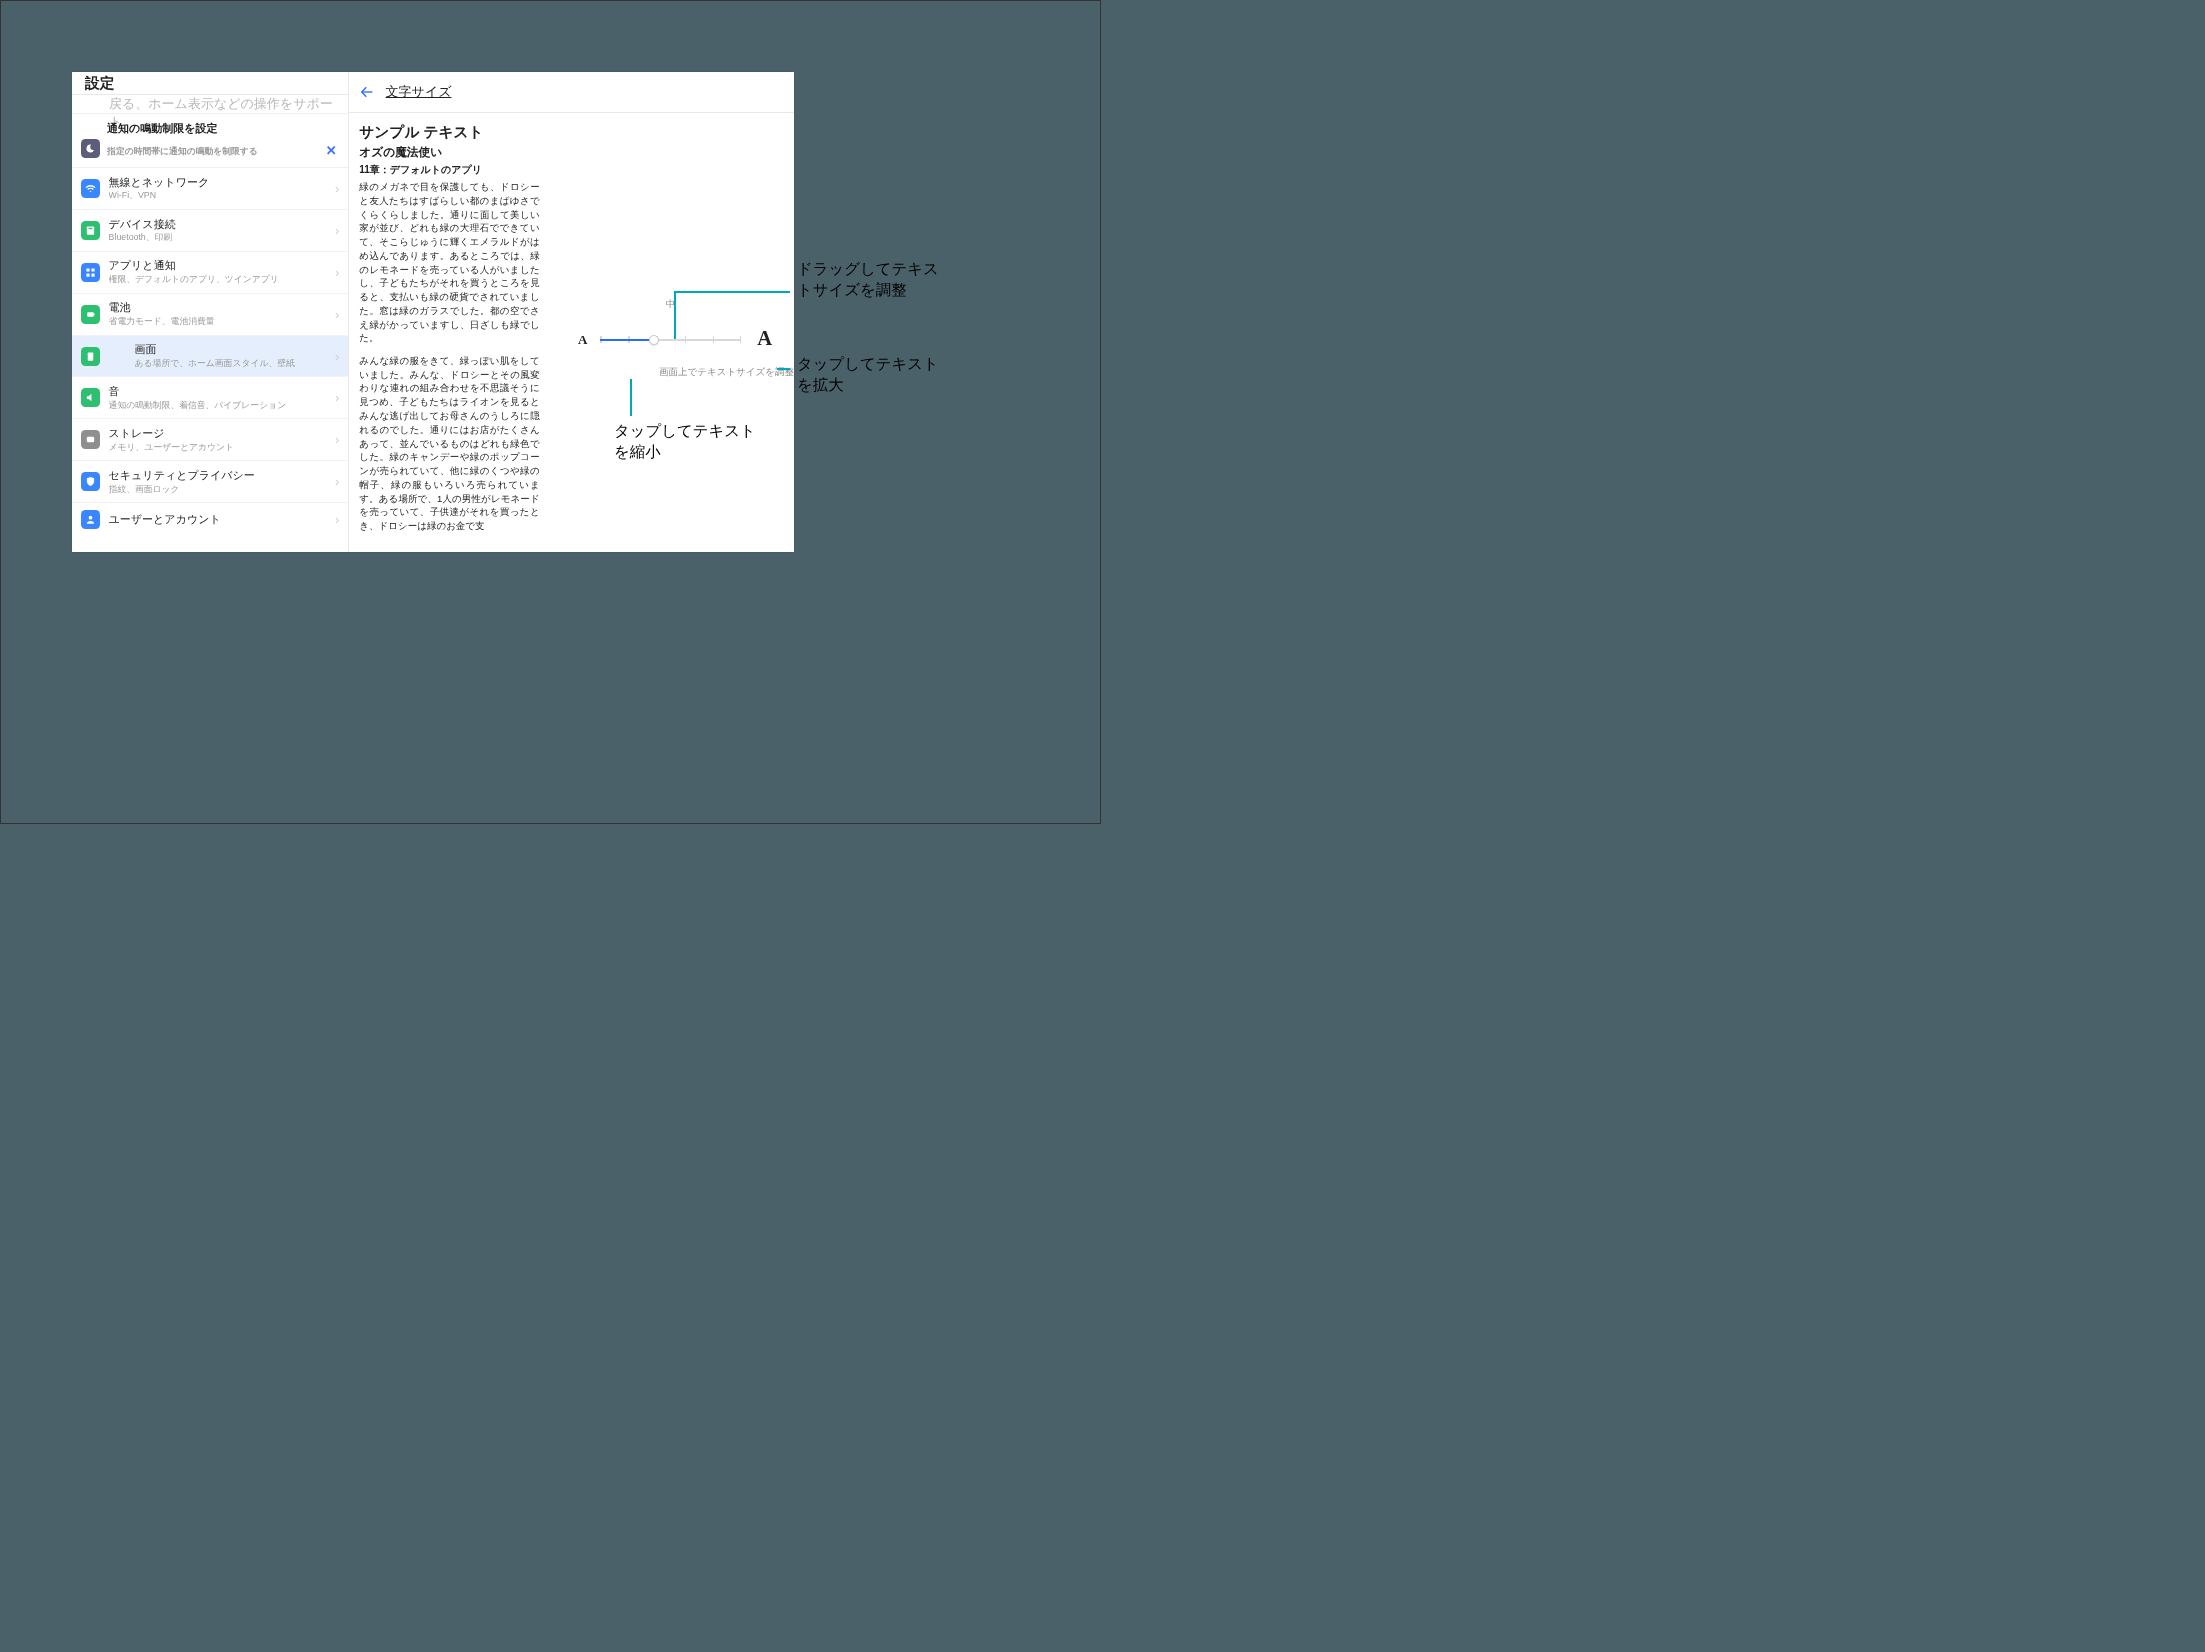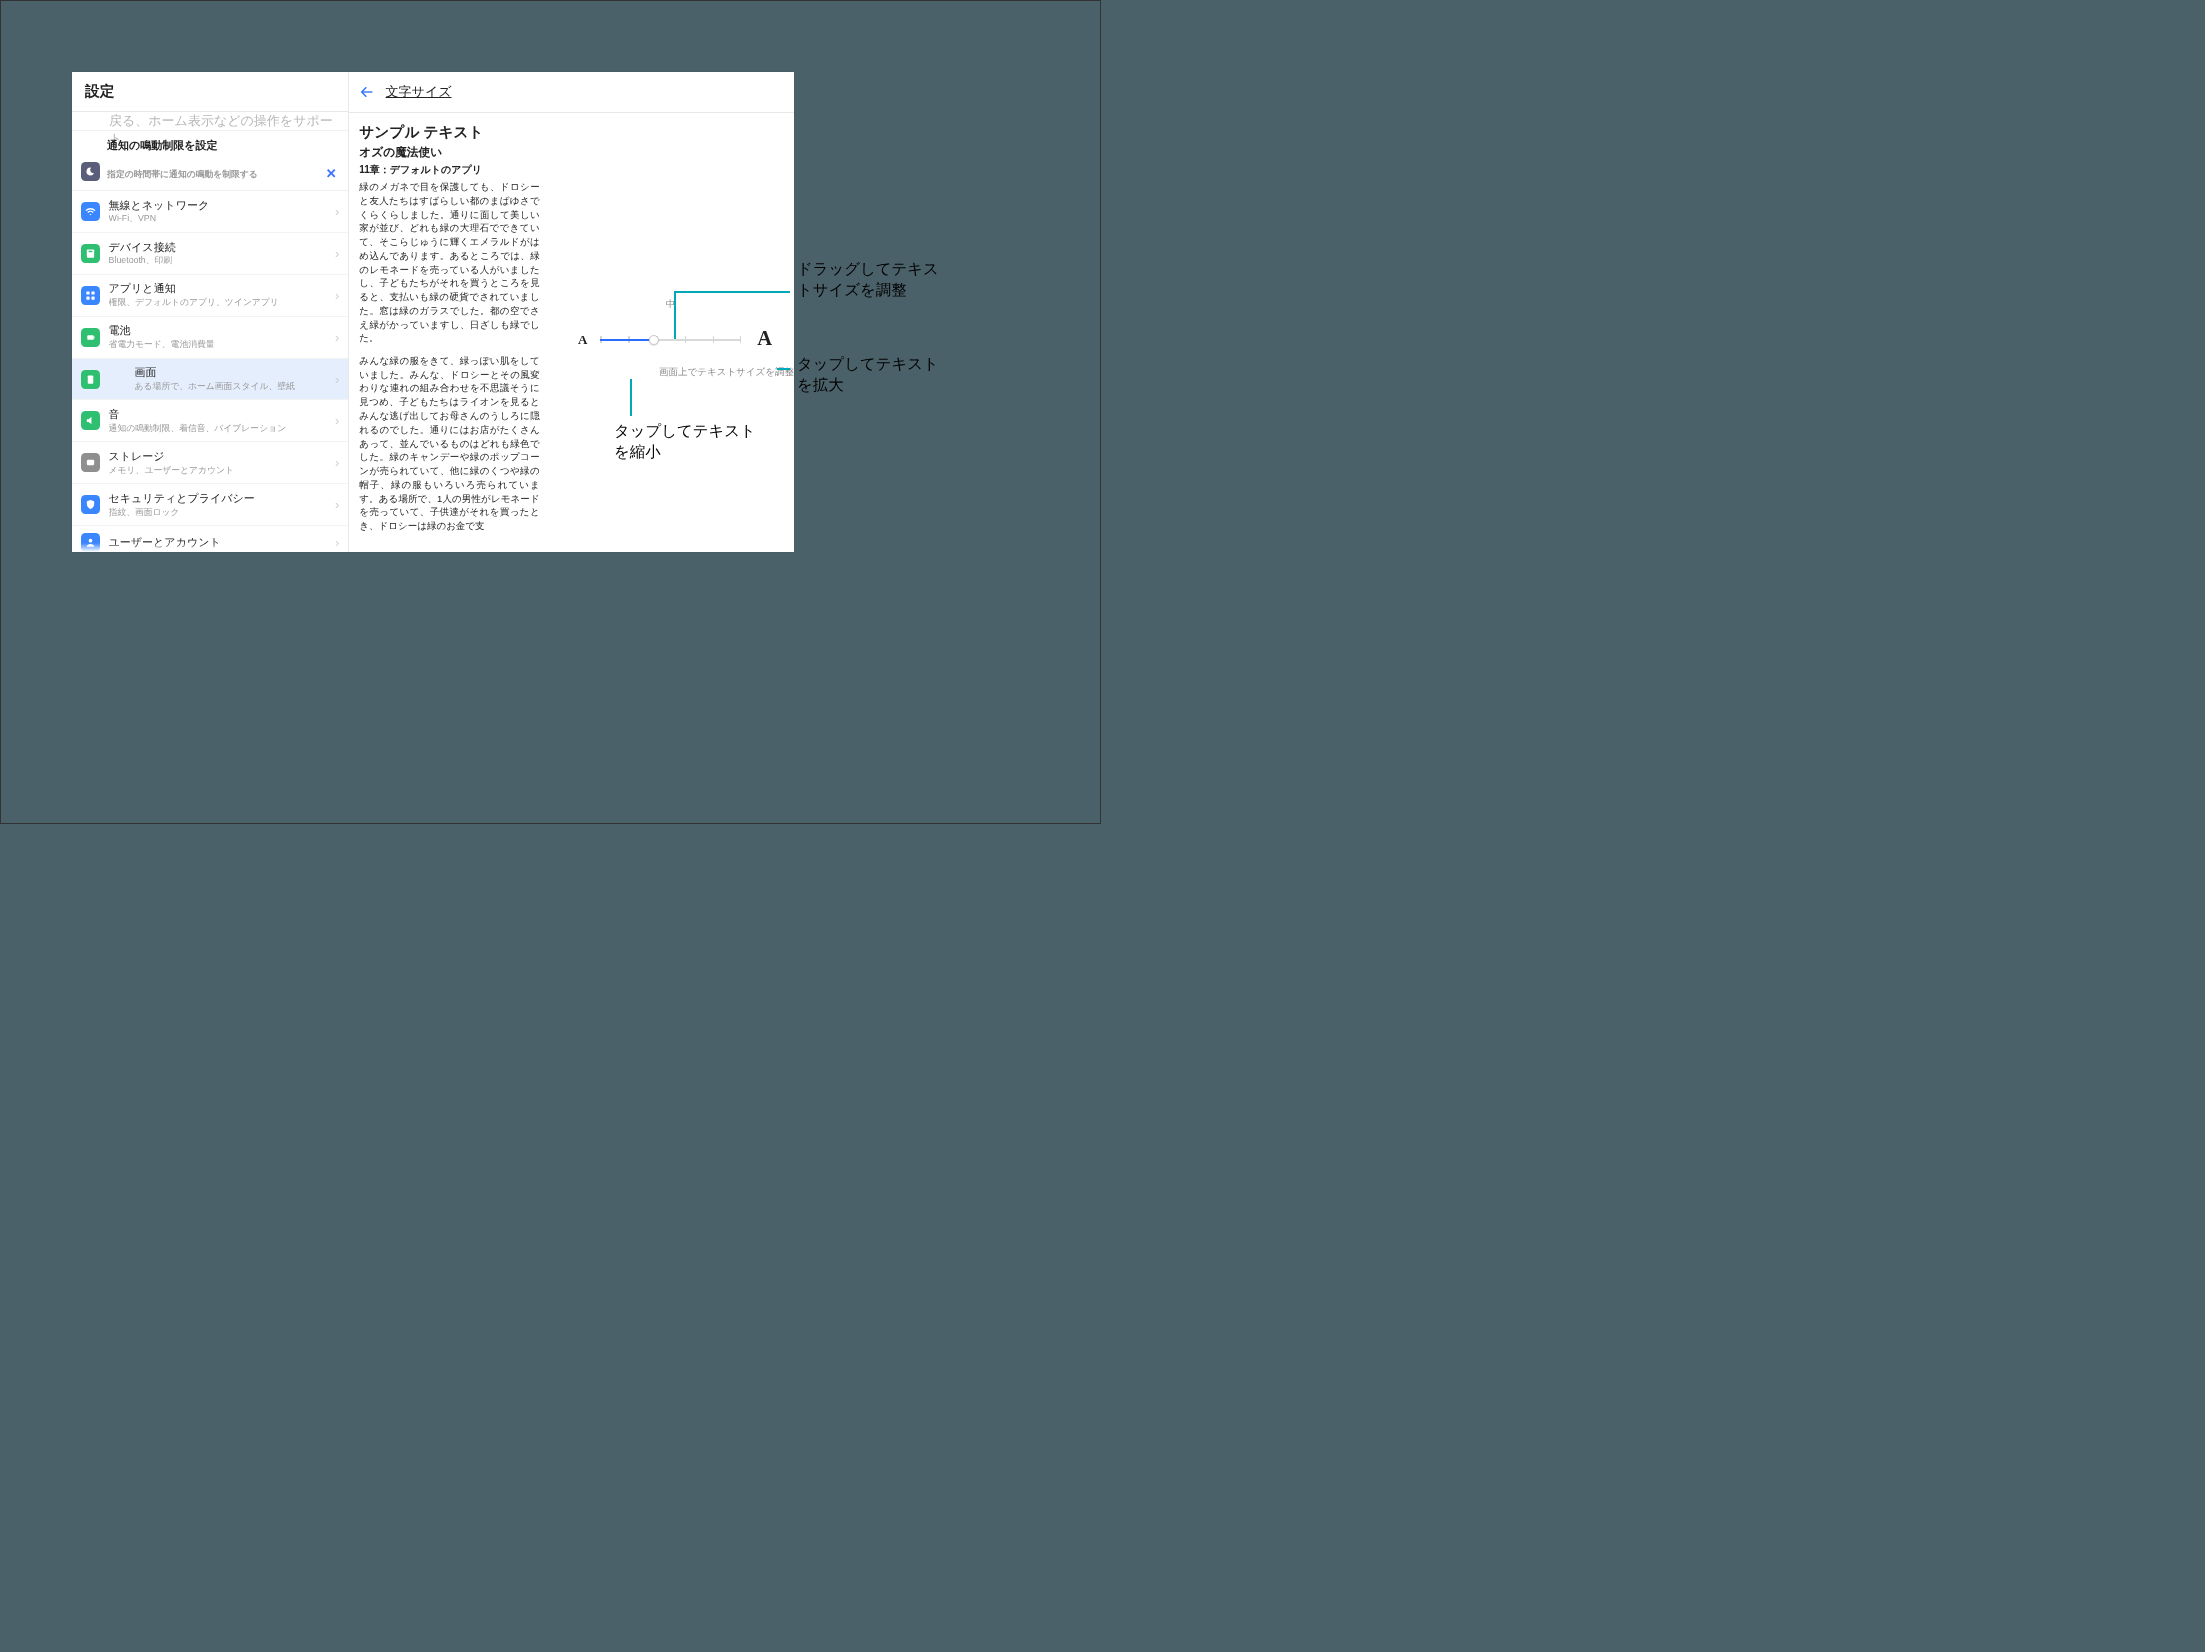--- a/index.html
+++ b/index.html
@@ -23,21 +23,21 @@
   }
   
   .left {
     position: absolute;
     left: 0; top: 0;
     width: 277px; height: 100%;
     border-right: 0.7px solid #e8e8e8;
     background: #fff;
   }
   .left-header {
-    height: 40px;
+    height: 23px;
     display: flex; align-items: center;
     padding: 6px 13px;
     font-size: 14.7px; font-weight: 600;
     border-bottom: 0.7px solid #e8e8e8;
   }
   .left-list { position: relative; }
   .trunc-row {
     height: 19px;
     display: flex; align-items: flex-start;
     padding: 0 13px 12px 37px;
@@ -53,21 +53,21 @@
   .tip-ico {
     width: 19px; height: 19px;
     border-radius: 4.4px;
     background: #5a5e7a;
     display: flex; align-items: center; justify-content: center;
     margin-right: 7.3px; flex: 0 0 auto;
   }
   .tip-ico svg { width: 11.7px; height: 11.7px; fill: #fff; }
   .tip-txt { flex: 1 1 auto; }
   .tip-title { font-size: 11px; color: #222; }
-  .tip-sub { font-size: 8.8px; color: #9a9a9a; margin-top: 16px; }
+  .tip-sub { font-size: 8.8px; color: #9a9a9a; margin-top: 10px; }
   .tip-close {
     flex: 0 0 auto;
     width: 16px; height: 16px;
     display: flex; align-items: center; justify-content: center;
     color: #3a74ff; font-size: 13px;
     margin-left: 4.4px;
     cursor: pointer;
   }
   .srow {
     display: flex; align-items: center;

